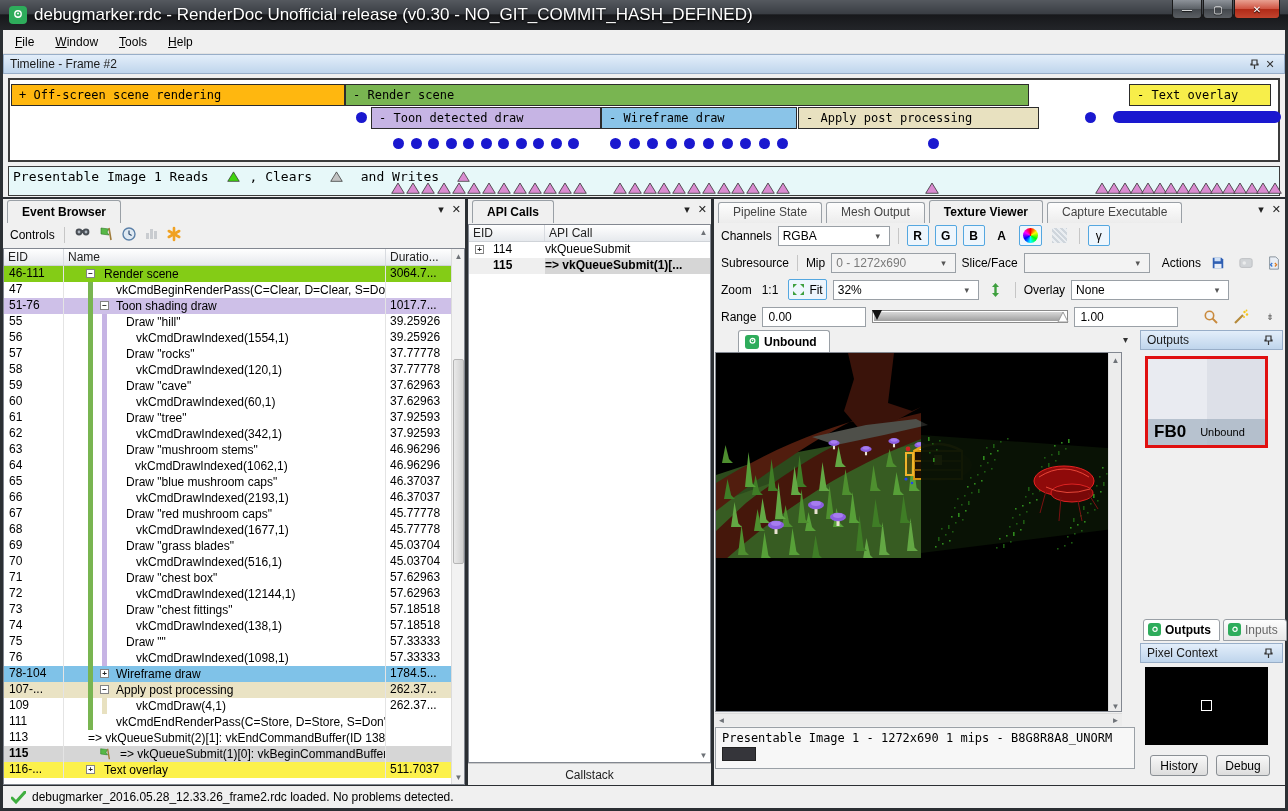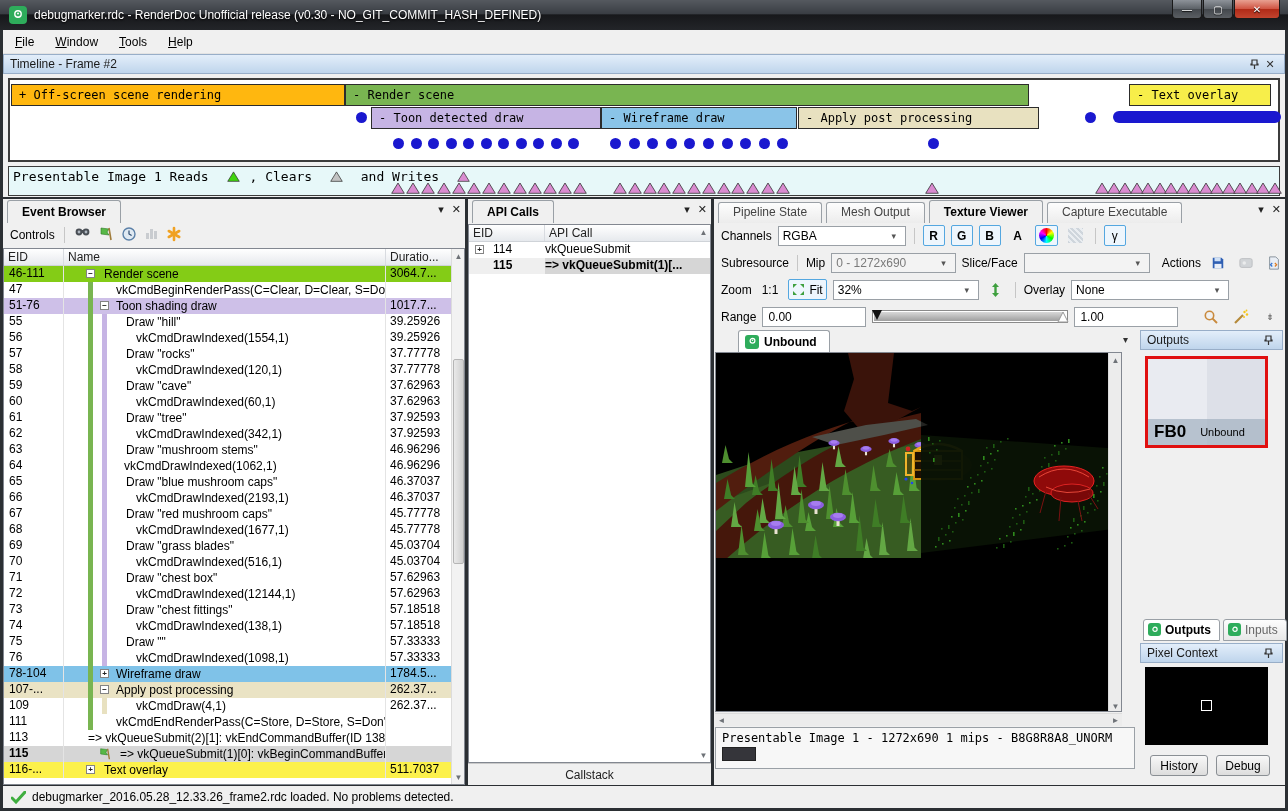--- a/index.html
+++ b/index.html
@@ -7,21 +7,21 @@
   body { font-family:"Liberation Sans", sans-serif; font-size:12px; color:#000; }
   #app { position:relative; width:1288px; height:811px; background:#2b2f33; }
 
   
   #titlebar { position:absolute; left:0; top:0; width:1288px; height:30px;
     background:linear-gradient(#55595f 0%, #3a3e44 45%, #17181b 50%, #232529 100%);
     display:flex; align-items:center; color:#fff; }
   .rd-logo { width:18px; height:18px; border-radius:4px; background:#2eac5b; margin:0 7px 0 9px;
     display:flex; align-items:center; justify-content:center; flex:none; }
   .rd-logo svg { display:block; }
-  #win-title { font-size:12px; text-shadow:0 1px 2px #000; }
+  #win-title { font-size:17px; text-shadow:0 1px 2px #000; }
   #win-btns { position:absolute; right:8px; top:0; display:flex; }
   .wbtn { height:19px; border:1px solid #1a1a1a; border-top:none; border-radius:0 0 4px 4px;
     color:#fff; font-size:10px; display:flex; align-items:center; justify-content:center;
     background:linear-gradient(#8d9299,#5c6167 50%,#43474c 50%,#5a5e63);
     margin-left:1px; text-shadow:0 1px 1px #000; }
   .wbtn.min,.wbtn.max { width:30px; }
   .wbtn.close { width:46px; background:linear-gradient(#e8a091,#cf5240 50%,#b02a17 50%,#c2442e); }
 
   
   #menubar { position:absolute; left:3px; top:30px; width:1282px; height:24px; background:#f0f0f0;
@@ -492,21 +492,21 @@
               <div class="vbar" style="left: 38px; background: rgb(198, 180, 228);"></div>
               <span class="txt" style="left: 62px;">Draw "mushroom stems"</span>
             </div>
             <div class="ev-dur">46.96296</div>
           </div>
           <div class="ev-row">
             <div class="ev-eid">64</div>
             <div class="ev-name">
               <div class="vbar" style="left: 24px; background: rgb(121, 181, 81);"></div>
               <div class="vbar" style="left: 38px; background: rgb(198, 180, 228);"></div>
-              <span class="txt" style="left: 60px;">vkCmdDrawIndexed(1062,1)</span>
+              <span class="txt" style="left: 71px;">vkCmdDrawIndexed(1062,1)</span>
             </div>
             <div class="ev-dur">46.96296</div>
           </div>
           <div class="ev-row">
             <div class="ev-eid">65</div>
             <div class="ev-name">
               <div class="vbar" style="left: 24px; background: rgb(121, 181, 81);"></div>
               <div class="vbar" style="left: 38px; background: rgb(198, 180, 228);"></div>
               <span class="txt" style="left: 62px;">Draw "blue mushroom caps"</span>
             </div>
@@ -719,21 +719,21 @@
         <span class="ptab active">Texture Viewer</span>
         <span class="ptab">Capture Executable</span>
         <span class="tab-icons">
         <span>▾</span>
         <span>✕</span>
       </span>
     </div>
 
     <div class="tv-row" style="margin-top:0;">
       <span class="lbl">Channels</span>
-      <div class="sel" style="width:128px;align-items:center;">
+      <div class="sel" style="width:112px;align-items:center;">
         <span class="v">RGBA</span>
           <span class="dd">▾</span>
       </div>
       <span class="tsep"></span>
       <span class="tbtn on chanbtn">R</span>
       <span class="tbtn on chanbtn">G</span>
       <span class="tbtn on chanbtn">B</span>
       <span class="tbtn chanbtn">A</span>
       <span class="tbtn on">
           <span style="width:15px;height:15px;border-radius:50%;background:conic-gradient(#f00,#ff0,#0f0,#0ff,#00f,#f0f,#f00);display:inline-block;"></span>

